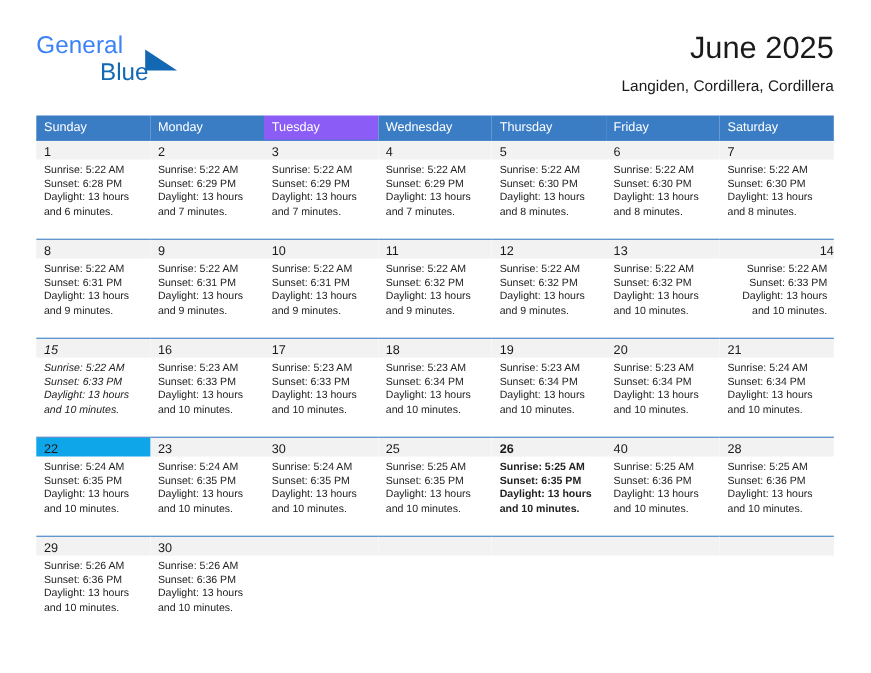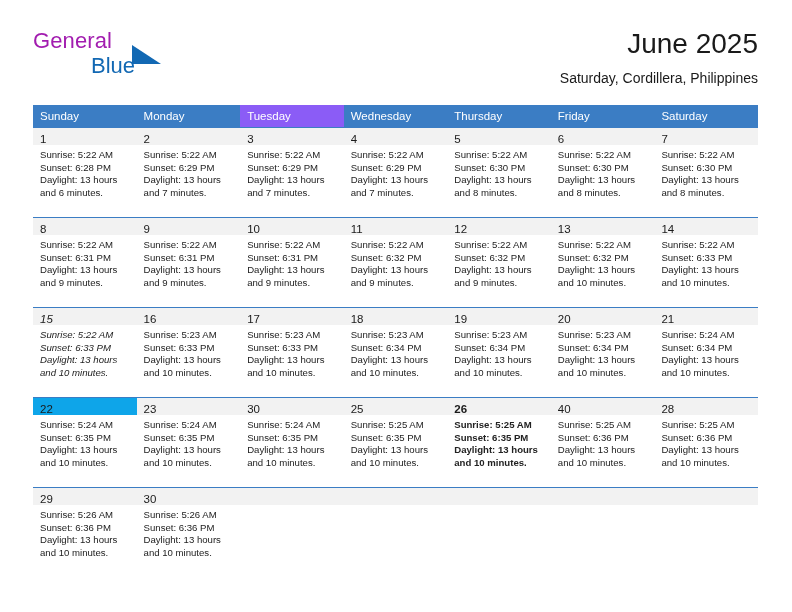--- a/index.html
+++ b/index.html
@@ -34,21 +34,21 @@
     left: 0;
     top: 0;
     width: 180px;
     height: 56px;
   }
   .brand-general {
     position: absolute;
     left: 0;
     top: 0;
     font-size: 22px;
-    color: #a21caf;
+    color: #3b82f6;
     letter-spacing: 0.1px;
     line-height: 26px;
   }
   .brand-triangle {
     position: absolute;
     left: 99px;
     top: 17px;
     width: 0;
     height: 0;
     border-left: 29px solid #1268b3;
@@ -153,21 +153,21 @@
   <div class="header">
 
     <div class="brand">
       <span class="brand-general">General</span>
       <span class="brand-triangle" style="border-left-color: rgb(18, 104, 179);"></span>
       <span class="brand-blue">Blue</span>
     </div>
 
     <div class="title-block">
       <h1 class="cal-title">June 2025</h1>
-      <h2 class="cal-subtitle">Saturday, Cordillera, Philippines</h2>
+      <h2 class="cal-subtitle">Langiden, Cordillera, Cordillera</h2>
     </div>
 
   </div>
 
   <div class="calendar">
     <table class="cal-table">
       <thead>
         <tr>
           <th style="background: rgb(59, 125, 196);">Sunday</th>
           <th style="background: rgb(59, 125, 196);">Monday</th>
@@ -292,21 +292,21 @@
             </td>
             <td class="day-cell" style="border-top: 1px solid rgb(59, 125, 196);">
               <div class="daynum-band" style="background: rgb(242, 242, 242);"><span class="daynum">13</span></div>
               <div class="cell-body">
                 <div class="cell-line">Sunrise: 5:22 AM</div>
                 <div class="cell-line">Sunset: 6:32 PM</div>
                 <div class="cell-line">Daylight: 13 hours</div>
                 <div class="cell-line">and 10 minutes.</div>
               </div>
             </td>
-            <td class="day-cell" style="border-top: 1px solid rgb(59, 125, 196);">
+            <td class="day-cell" style="border-top: 1px solid rgb(59, 125, 196); text-align: right;">
               <div class="daynum-band" style="background: rgb(242, 242, 242);"><span class="daynum">14</span></div>
               <div class="cell-body">
                 <div class="cell-line">Sunrise: 5:22 AM</div>
                 <div class="cell-line">Sunset: 6:33 PM</div>
                 <div class="cell-line">Daylight: 13 hours</div>
                 <div class="cell-line">and 10 minutes.</div>
               </div>
             </td>
           </tr>
           <tr class="week-row">

